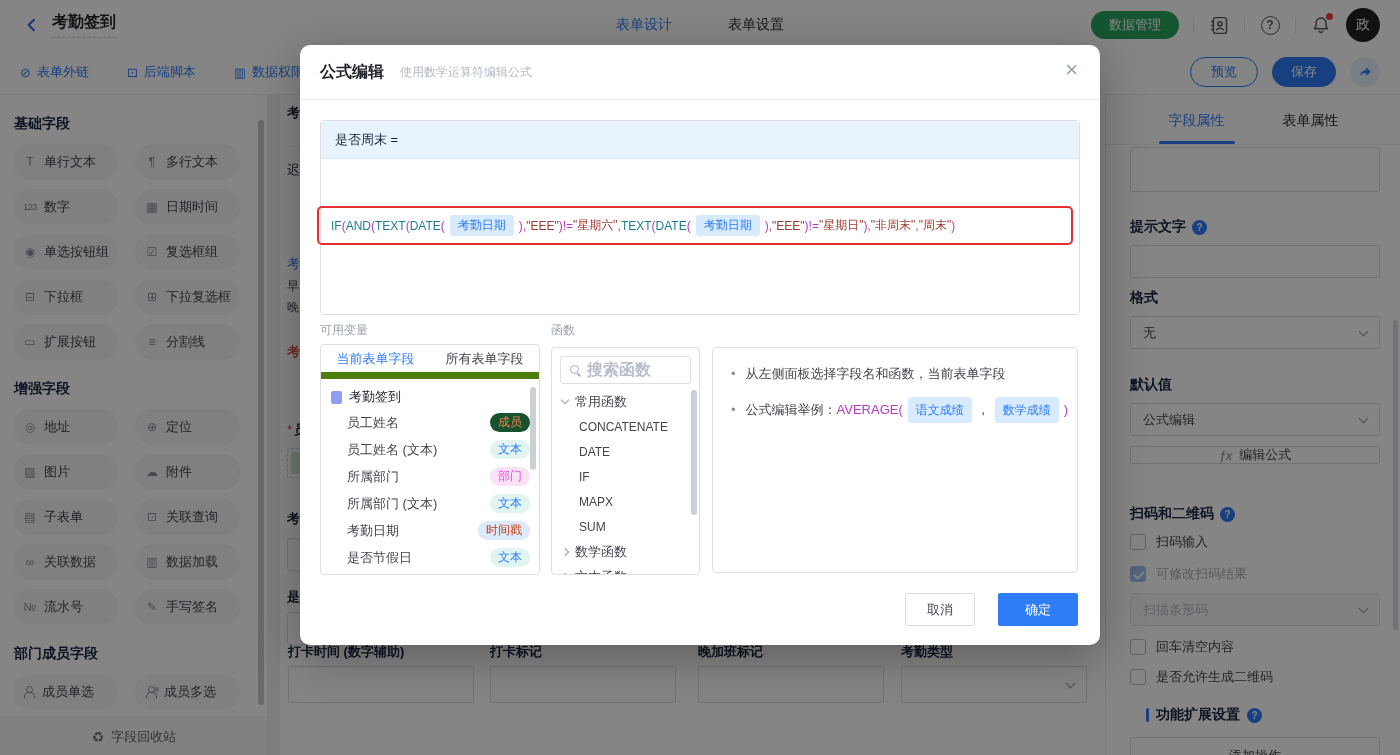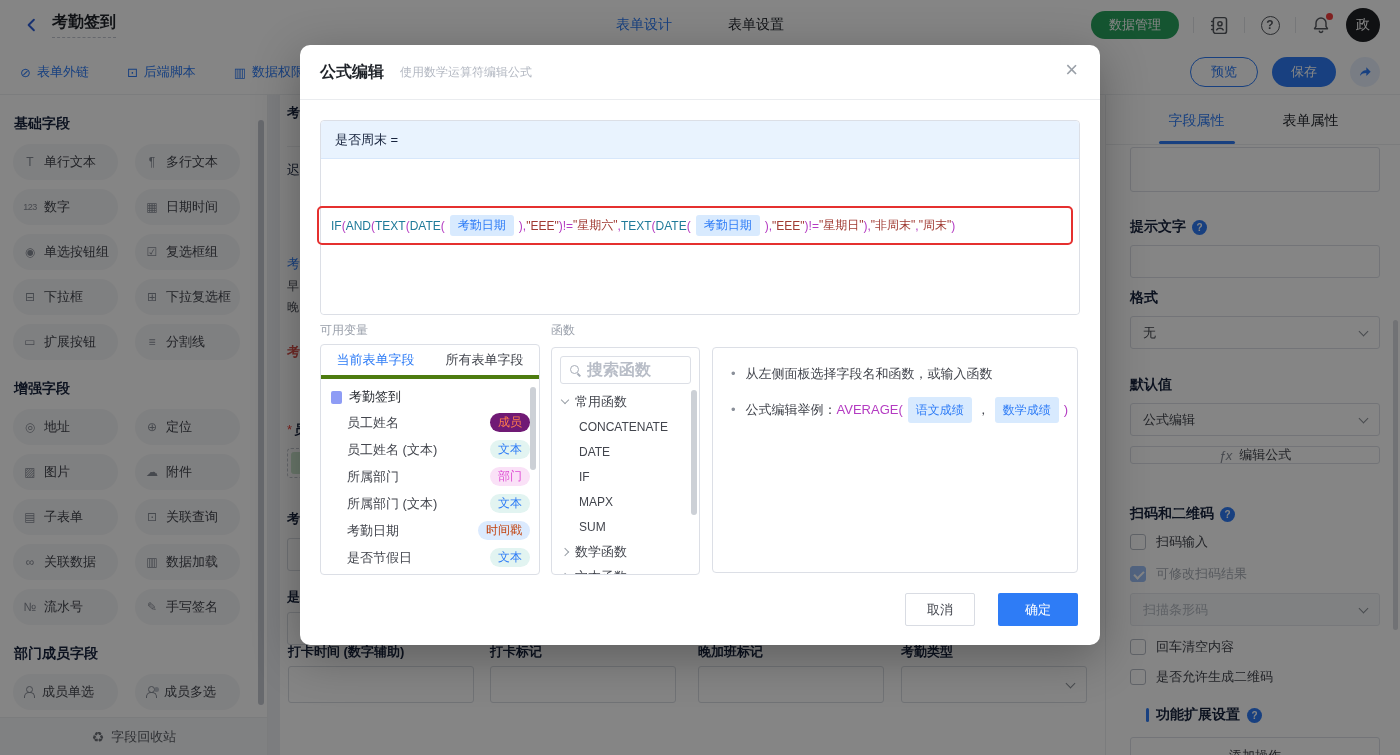--- a/index.html
+++ b/index.html
@@ -106,29 +106,29 @@
   .red-box{position:absolute;left:-4px;top:47px;width:756px;height:39px;border:2px solid #e5302f;border-radius:5px;}
   .formula-line{position:absolute;left:10px;top:47px;height:39px;display:flex;align-items:center;white-space:nowrap;font-family:"DejaVu Sans Mono","Liberation Mono",monospace;font-size:12px;overflow:hidden;max-width:740px;}
   .tk-fn{color:#1f7a99;}
   .tk-p{color:#b43bc2;}
   .tk-str{color:#a03a32;}
   .tk-plain{color:#42454d;}
   .tk-chip{background:#d8eafe;color:#2e7cf6;padding:2px 8px;border-radius:3px;margin:0 5px;font-size:12px;font-family:"Liberation Sans","DejaVu Sans",sans-serif;}
 
   .panel-label{position:absolute;font-size:12px;color:#9aa0ab;top:277px;}
   .vars-panel{position:absolute;left:20px;top:299px;width:220px;height:231px;border:1px solid #dcdfe6;border-radius:4px;overflow:hidden;}
-  .vars-tabs{height:34px;display:flex;border-bottom:4px solid #4d7c0f;}
+  .vars-tabs{height:34px;display:flex;border-bottom:7px solid #4d7c0f;}
   .vars-tab{flex:1;display:flex;align-items:center;justify-content:center;font-size:13px;color:#42454d;cursor:pointer;}
   .vars-tab.active{color:#2e7cf6;}
   .tree-root{display:flex;align-items:center;gap:7px;padding:9px 10px 3px 10px;font-size:13px;color:#1f2329;}
   .file-icon{width:11px;height:13px;background:#8e9cf5;border-radius:2px;flex:none;}
   .var-row{height:27px;display:flex;align-items:center;justify-content:space-between;padding:0 9px 0 26px;cursor:pointer;}
   .var-name{font-size:13px;color:#42454d;}
   .badge{font-size:12px;padding:1px 8px;border-radius:10px;}
-  .badge.member{color:#ff7c4d;background:#701a75;}
+  .badge.member{color:#ff7c4d;background:#14532d;}
   .badge.text{color:#2e7cf6;background:#e2f4f1;}
   .badge.dept{color:#df4fd4;background:#fae1f7;}
   .badge.timestamp{color:#c2410c;background:#dbeafe;}
   .vars-scroll{position:absolute;right:3px;top:42px;width:6px;height:83px;border-radius:3px;background:#ccd0d6;}
 
   .fn-panel{position:absolute;left:251px;top:302px;width:149px;height:228px;border:1px solid #dcdfe6;border-radius:4px;overflow:hidden;}
   .fn-search{margin:8px 8px 5px 8px;height:28px;border:1px solid #dcdfe6;border-radius:3px;display:flex;align-items:center;gap:6px;padding:0 8px;}
   .fn-search input{border:none;outline:none;width:90px;font-size:16px;color:#42454d;font-weight:bold;}
   .fn-search input::placeholder{color:#b8bdc7;}
   .mag{width:12px;height:12px;position:relative;display:inline-block;flex:none;}
@@ -546,21 +546,21 @@
             <span class="tchev right"></span>
             <span>文本函数</span>
           </div>
         </div>
       <div class="fn-scroll"></div>
     </div>
 
     <div class="help-panel">
       <div class="help-row">
         <span class="bullet"></span>
-        <span>从左侧面板选择字段名和函数，或输入函数</span>
+        <span>从左侧面板选择字段名和函数，当前表单字段</span>
       </div>
       <div class="help-row">
         <span class="bullet"></span>
         <span class="help-seg">
             <span class="tk-plain">公式编辑举例：</span>
             <span class="tk-p">AVERAGE(</span>
             <span class="tk-chip">语文成绩</span>
             <span class="tk-plain">，</span>
             <span class="tk-chip">数学成绩</span>
             <span class="tk-p">)</span>

